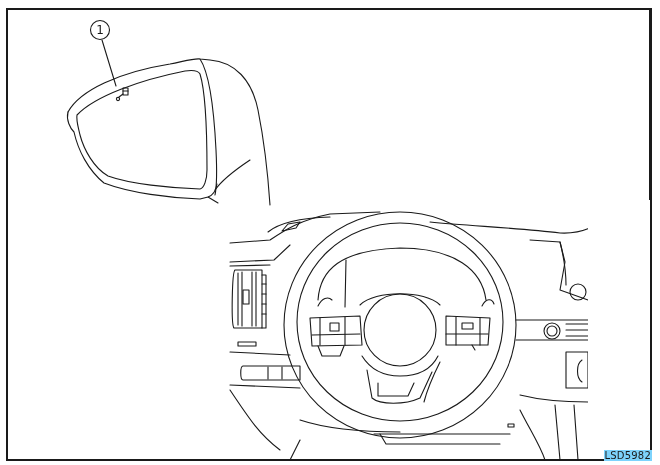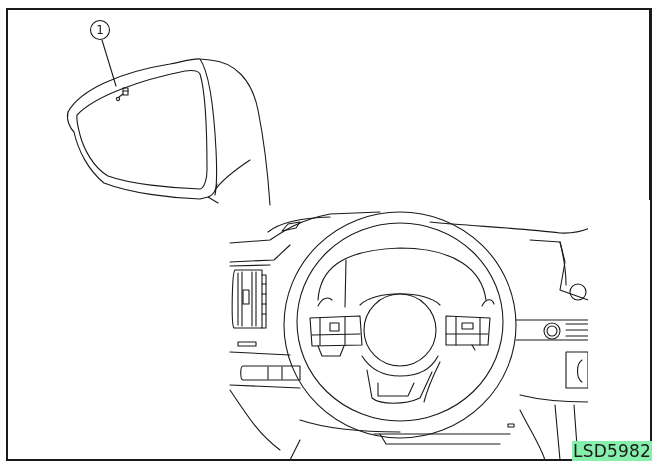--- a/index.html
+++ b/index.html
@@ -1,21 +1,21 @@
 <!DOCTYPE html>
 <html><head>
   <meta charset="utf-8">
   <style>
     html, body { margin: 0; padding: 0; background: #ffffff; }
     body { width: 660px; height: 465px; position: relative; overflow: hidden; font-family: "DejaVu Sans", sans-serif; }
     .frame { position: absolute; left: 6px; top: 8px; width: 646px; height: 453px; border: 2px solid #1a1a1a; border-right-width: 3px; box-sizing: border-box; }
     .art { position: absolute; left: 0; top: 0; width: 660px; height: 465px; }
     .art path, .art ellipse, .art circle, .art rect, .art line, .art polyline { fill: none; stroke: #1a1a1a; stroke-width: 1.1; stroke-linejoin: round; stroke-linecap: round; }
     .callout-num { position: absolute; left: 90px; top: 20px; width: 20px; height: 20px; font-size: 12px; line-height: 20px; text-align: center; color: #1a1a1a; }
-    .fig-id { position: absolute; right: 8px; bottom: 4px; font-family: "DejaVu Sans", sans-serif; font-size: 17px; color: #1a1a1a; background: #86efac; padding: 0 1px; letter-spacing: 0.2px; }
+    .fig-id { position: absolute; right: 8px; bottom: 4px; font-family: "DejaVu Sans", sans-serif; font-size: 10px; color: #1a1a1a; background: #7dd3fc; padding: 0 1px; letter-spacing: 0.2px; }
     .cover { position: absolute; left: 588px; top: 200px; width: 62px; height: 259px; background: #fff; }
   </style>
 </head>
 <body>
 
 <div class="frame"></div>
 
 <svg class="art" viewBox="0 0 660 465">
 
   <g>

